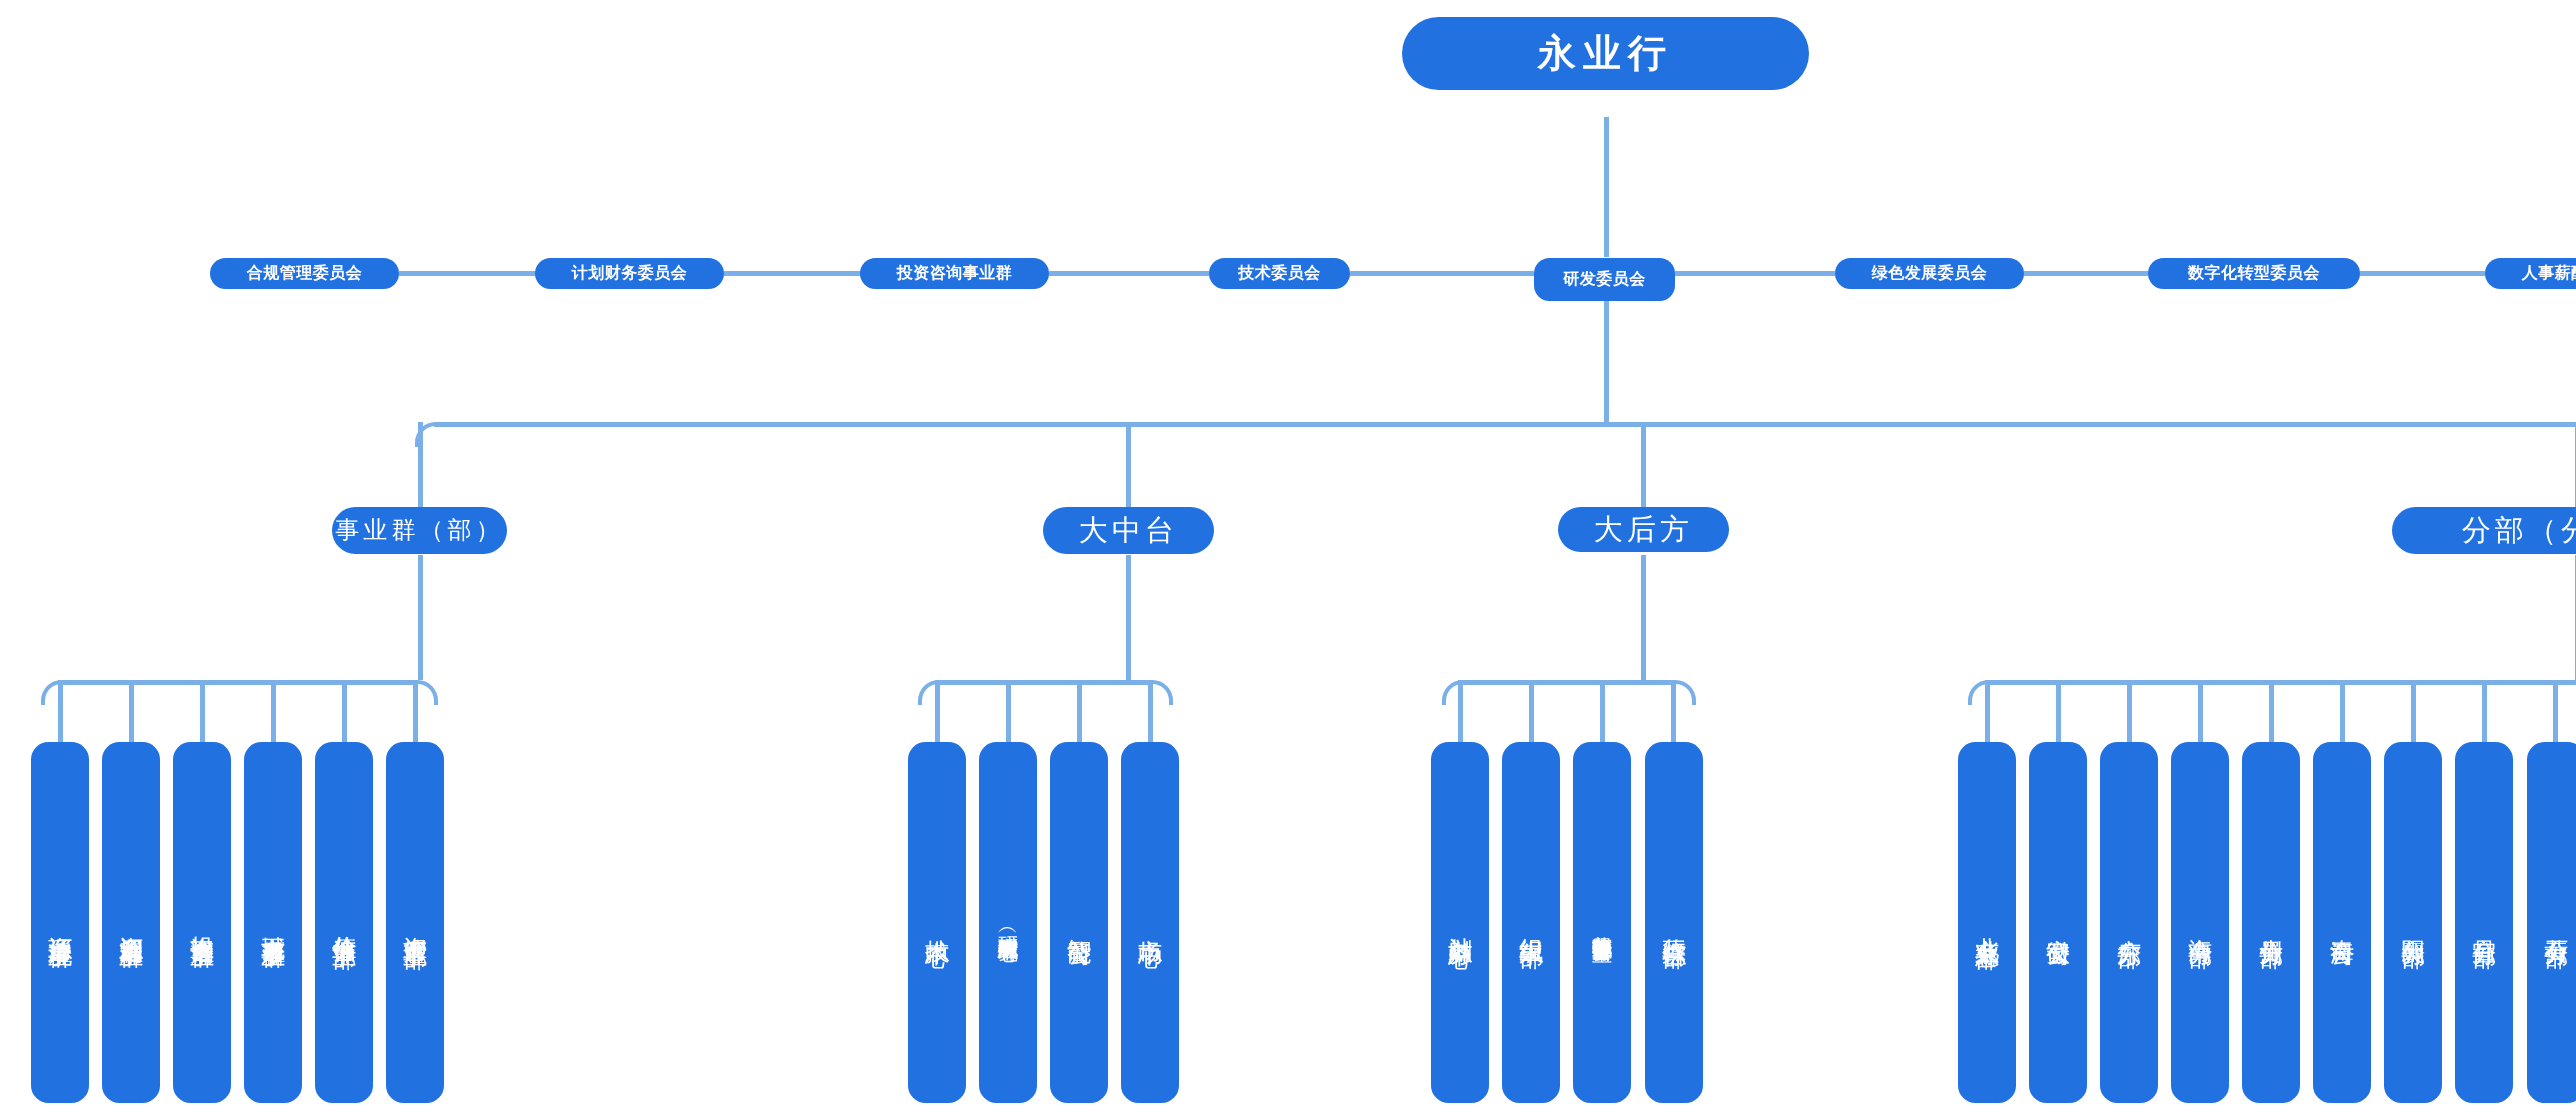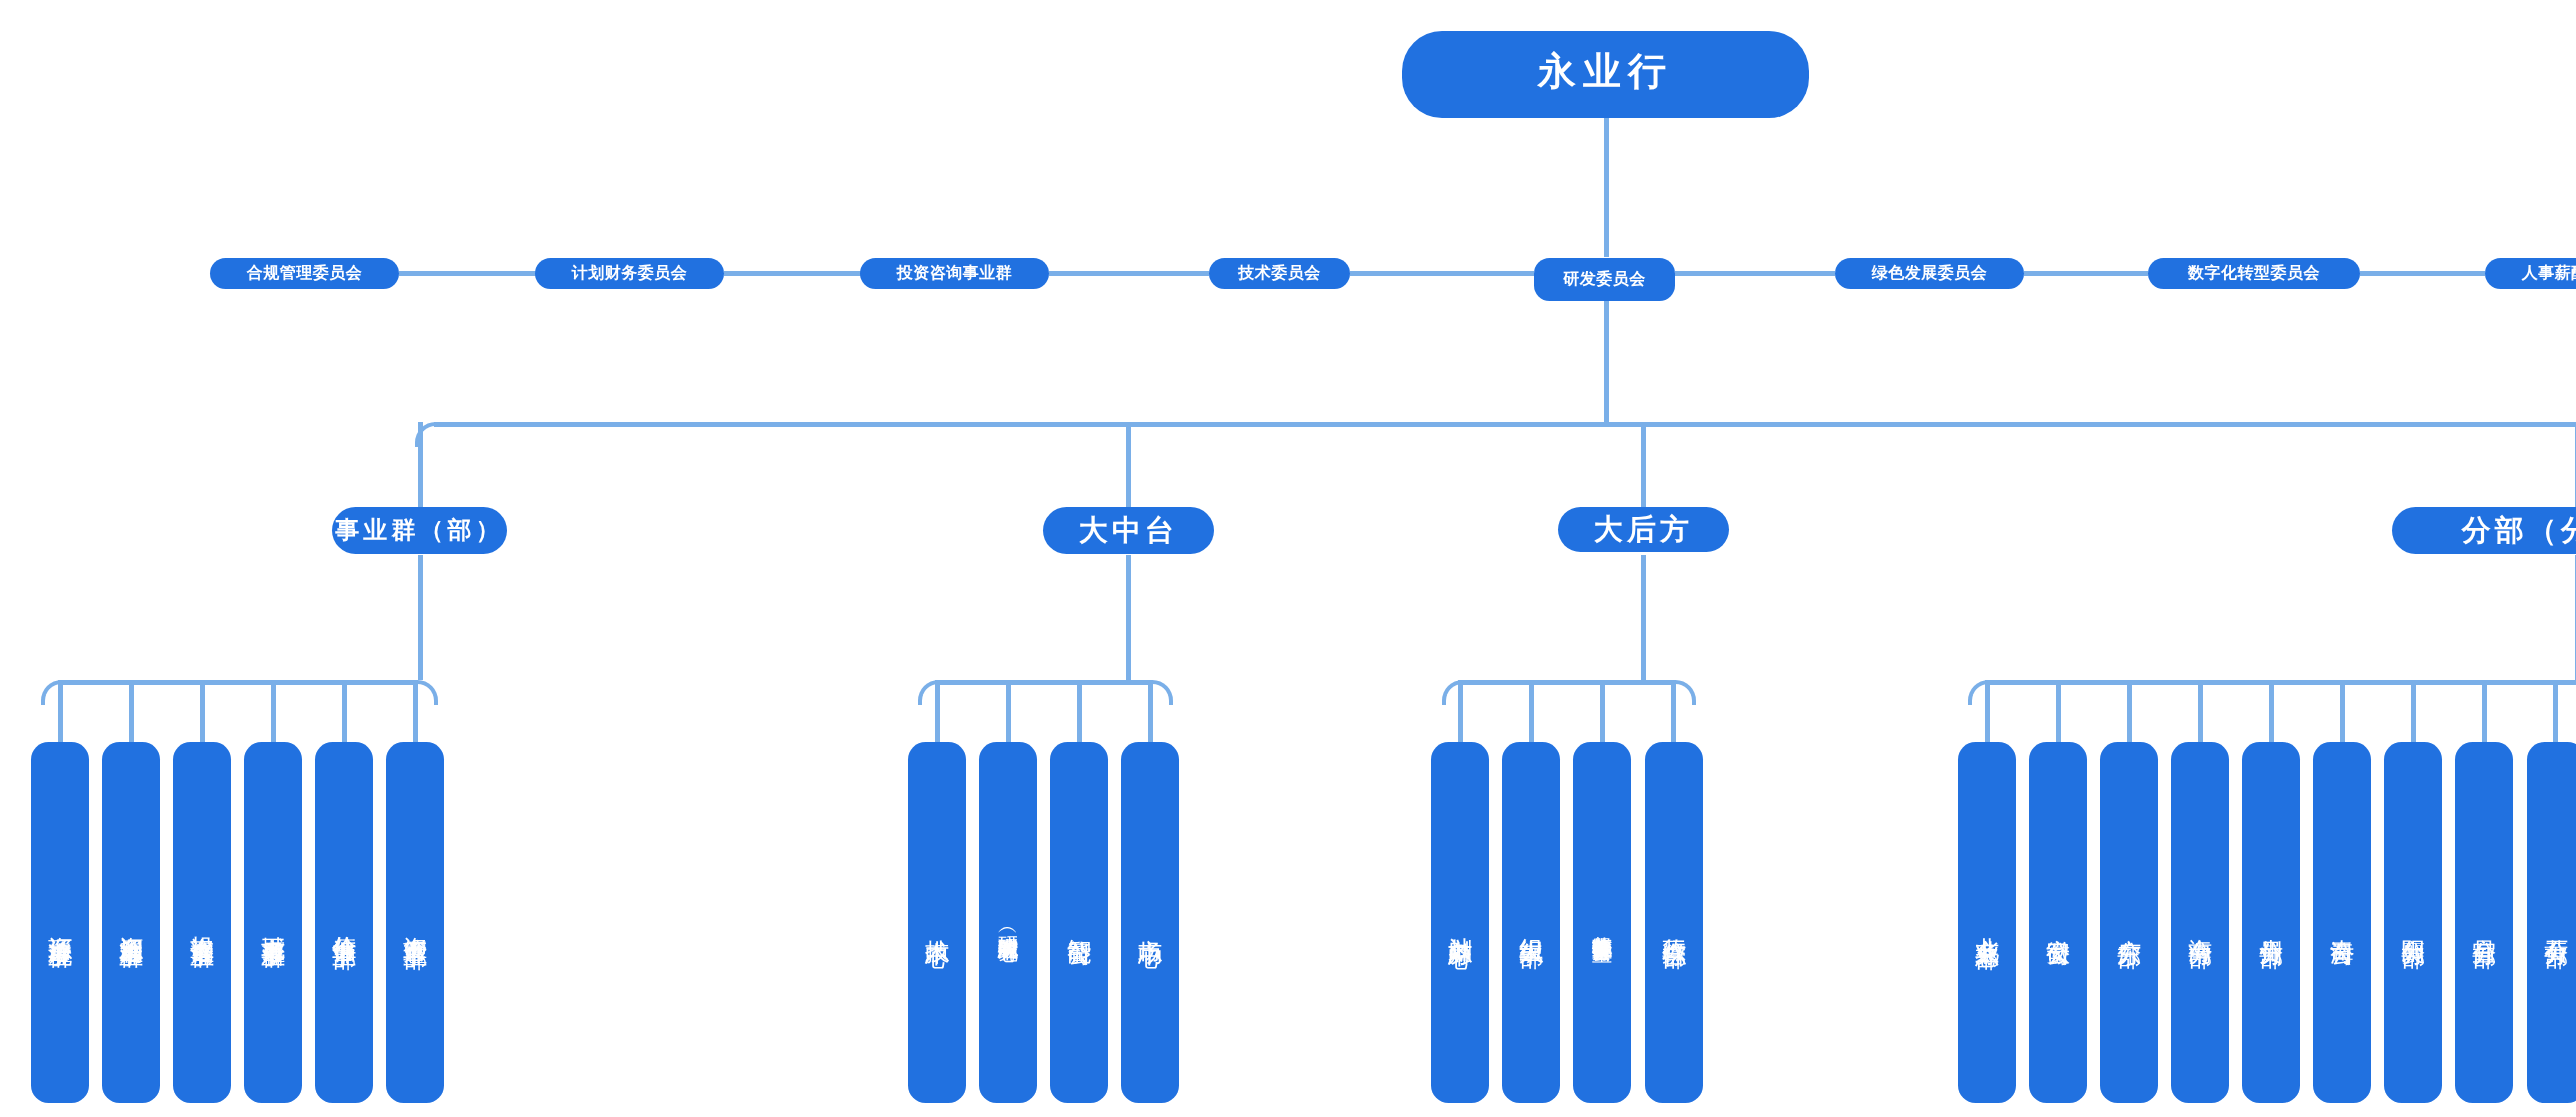--- a/index.html
+++ b/index.html
@@ -34,21 +34,21 @@
     border-radius:40px;
     font-size:38px;font-weight:700;letter-spacing:7.2px;
   }
   .node.committee{
     border-radius:15.5px;
     font-size:16px;font-weight:700;letter-spacing:0.5px;
     white-space:nowrap;
   }
   .node.group{
     border-radius:24px;
-    font-size:29px;font-weight:700;letter-spacing:4.1px;
+    font-size:29px;font-weight:400;letter-spacing:4.1px;
     white-space:nowrap;
   }
   .node.leaf{
     border-radius:17.5px;
     font-size:24px;font-weight:500;letter-spacing:1.5px;
     writing-mode:vertical-rl;
     text-orientation:upright;
     padding:13.4px 0;
   }
   .node.leaf .vtxt{
@@ -59,21 +59,21 @@
   }
   .node.leaf.twocol .vtxt{
     white-space:normal;
   }
 </style>
 </head>
 <body>
 
 <div id="stage">
 
-  <div class="node root" style="left:1402px;top:31px;width:407px;height:87px;font-family:Liberation Mono, monospace;">
+  <div class="node root" style="left:1402px;top:17px;width:407px;height:73px;">
     <span>永业行</span>
   </div>
 
   <div class="conn vline" style="left:1604px;top:117px;width:4.6px;height:140px;"></div>
 
   <div id="committee-row">
       <div class="node committee" style="left: 210px; top: 258px; width: 189px; height: 31px;">
         <span>合规管理委员会</span>
       </div>
       <div class="conn hline" style="left: 399px; top: 271px; width: 137px; height: 4.6px;"></div>

